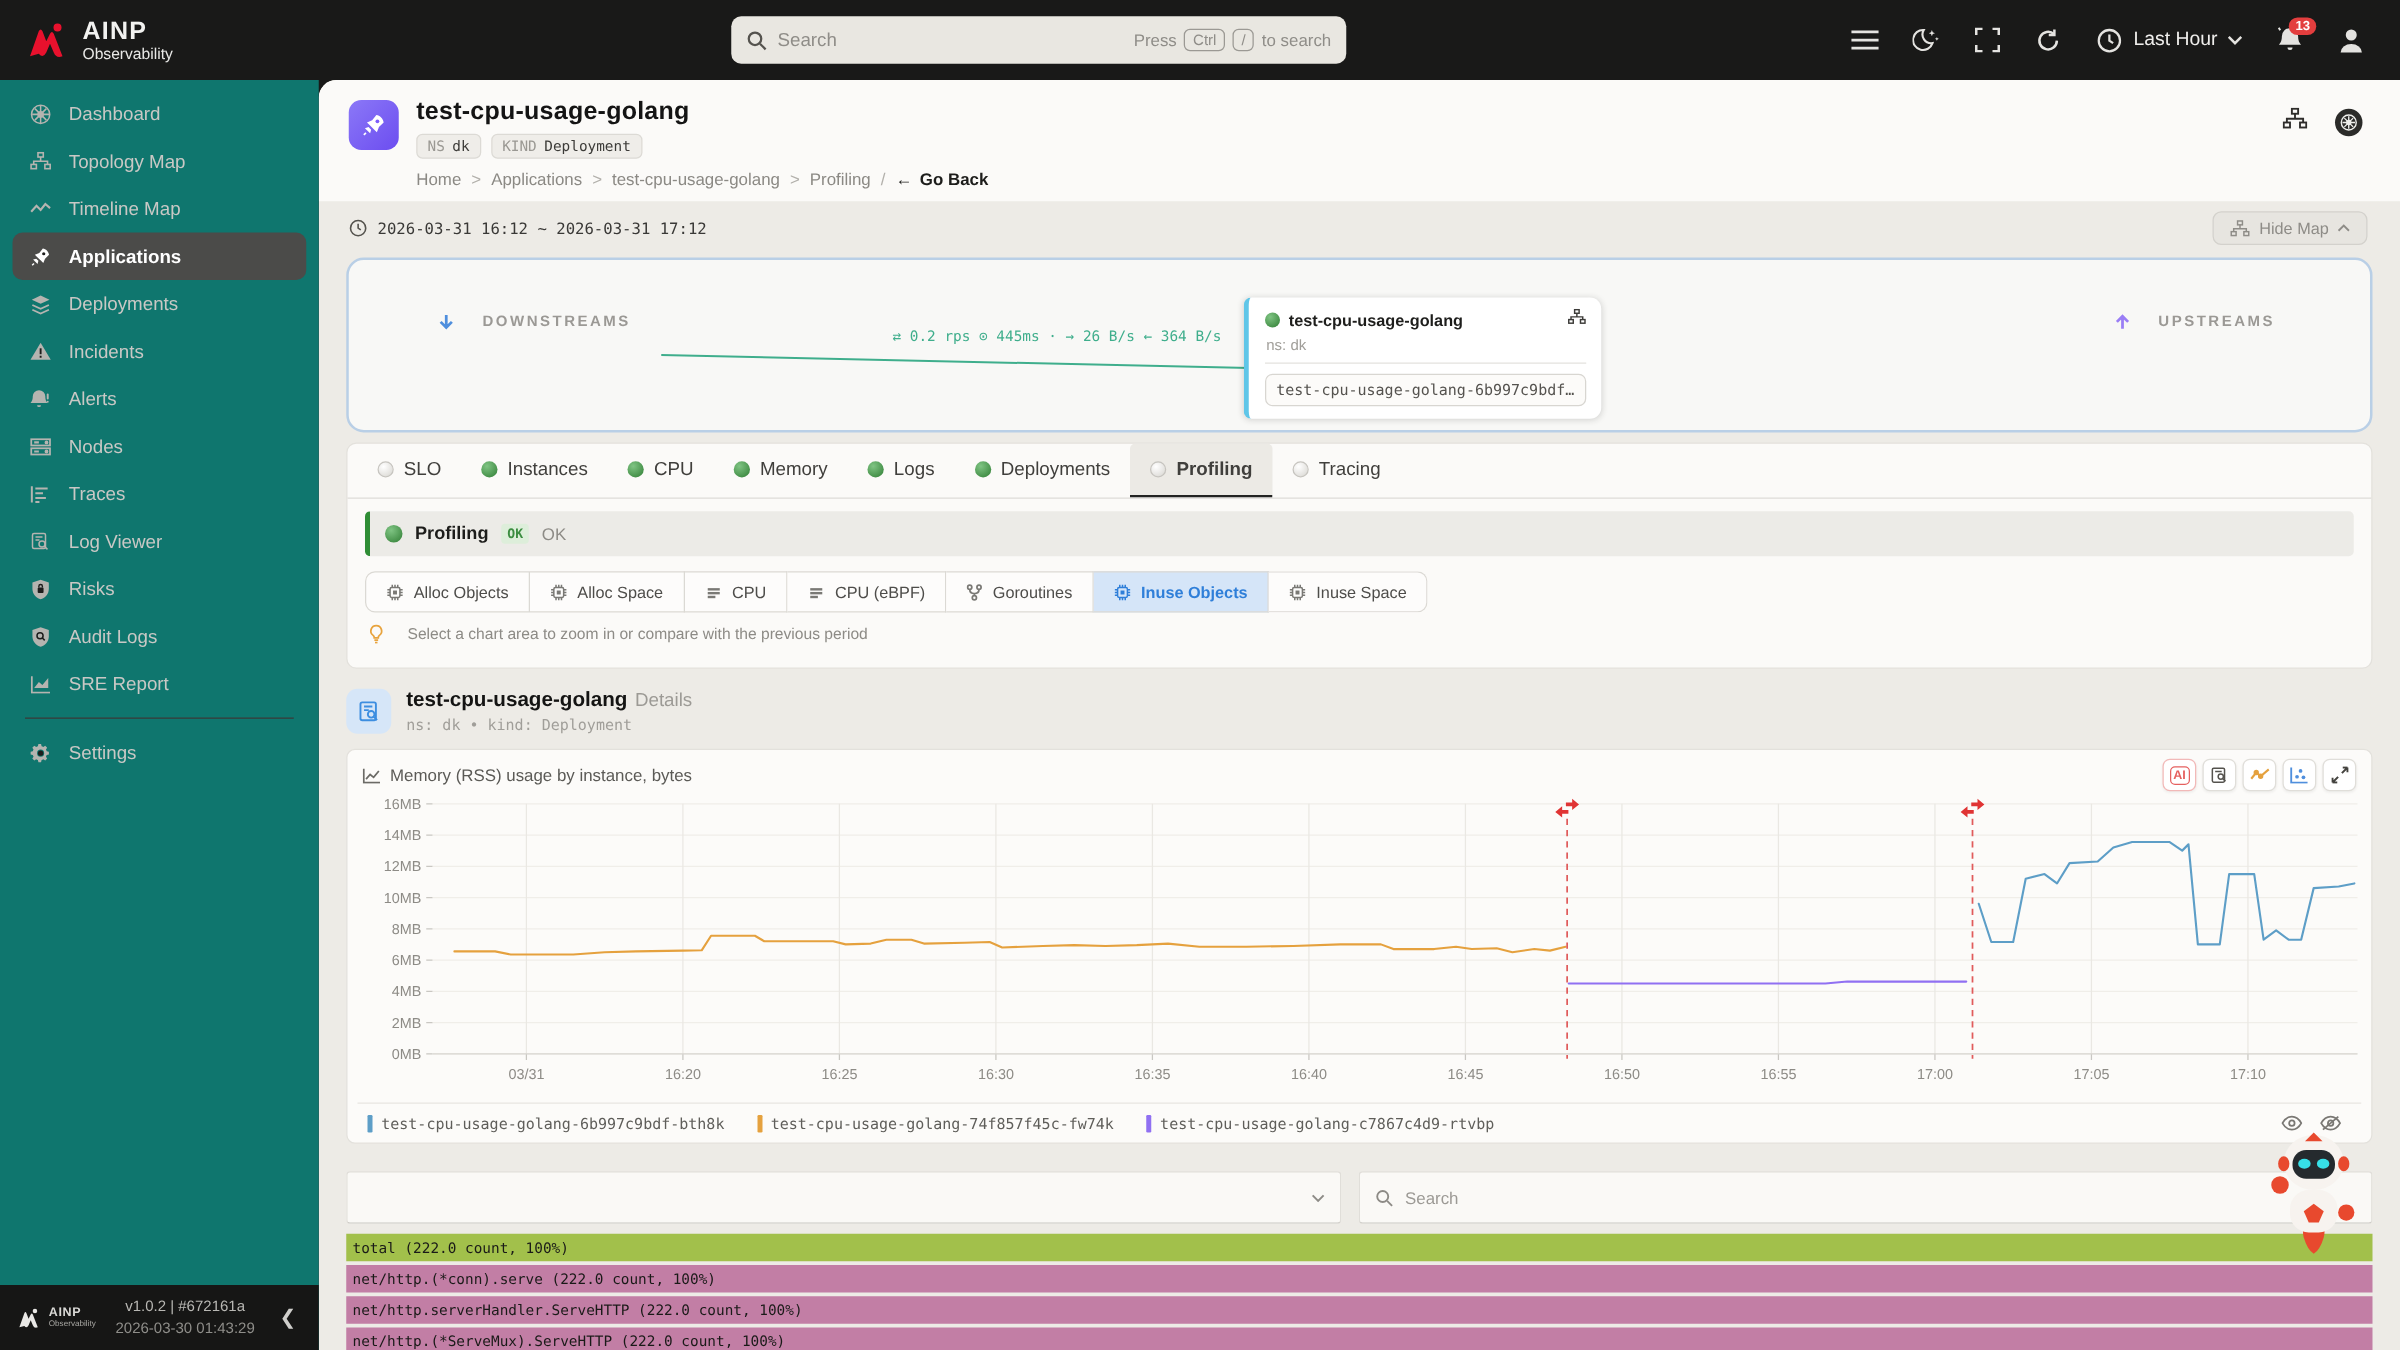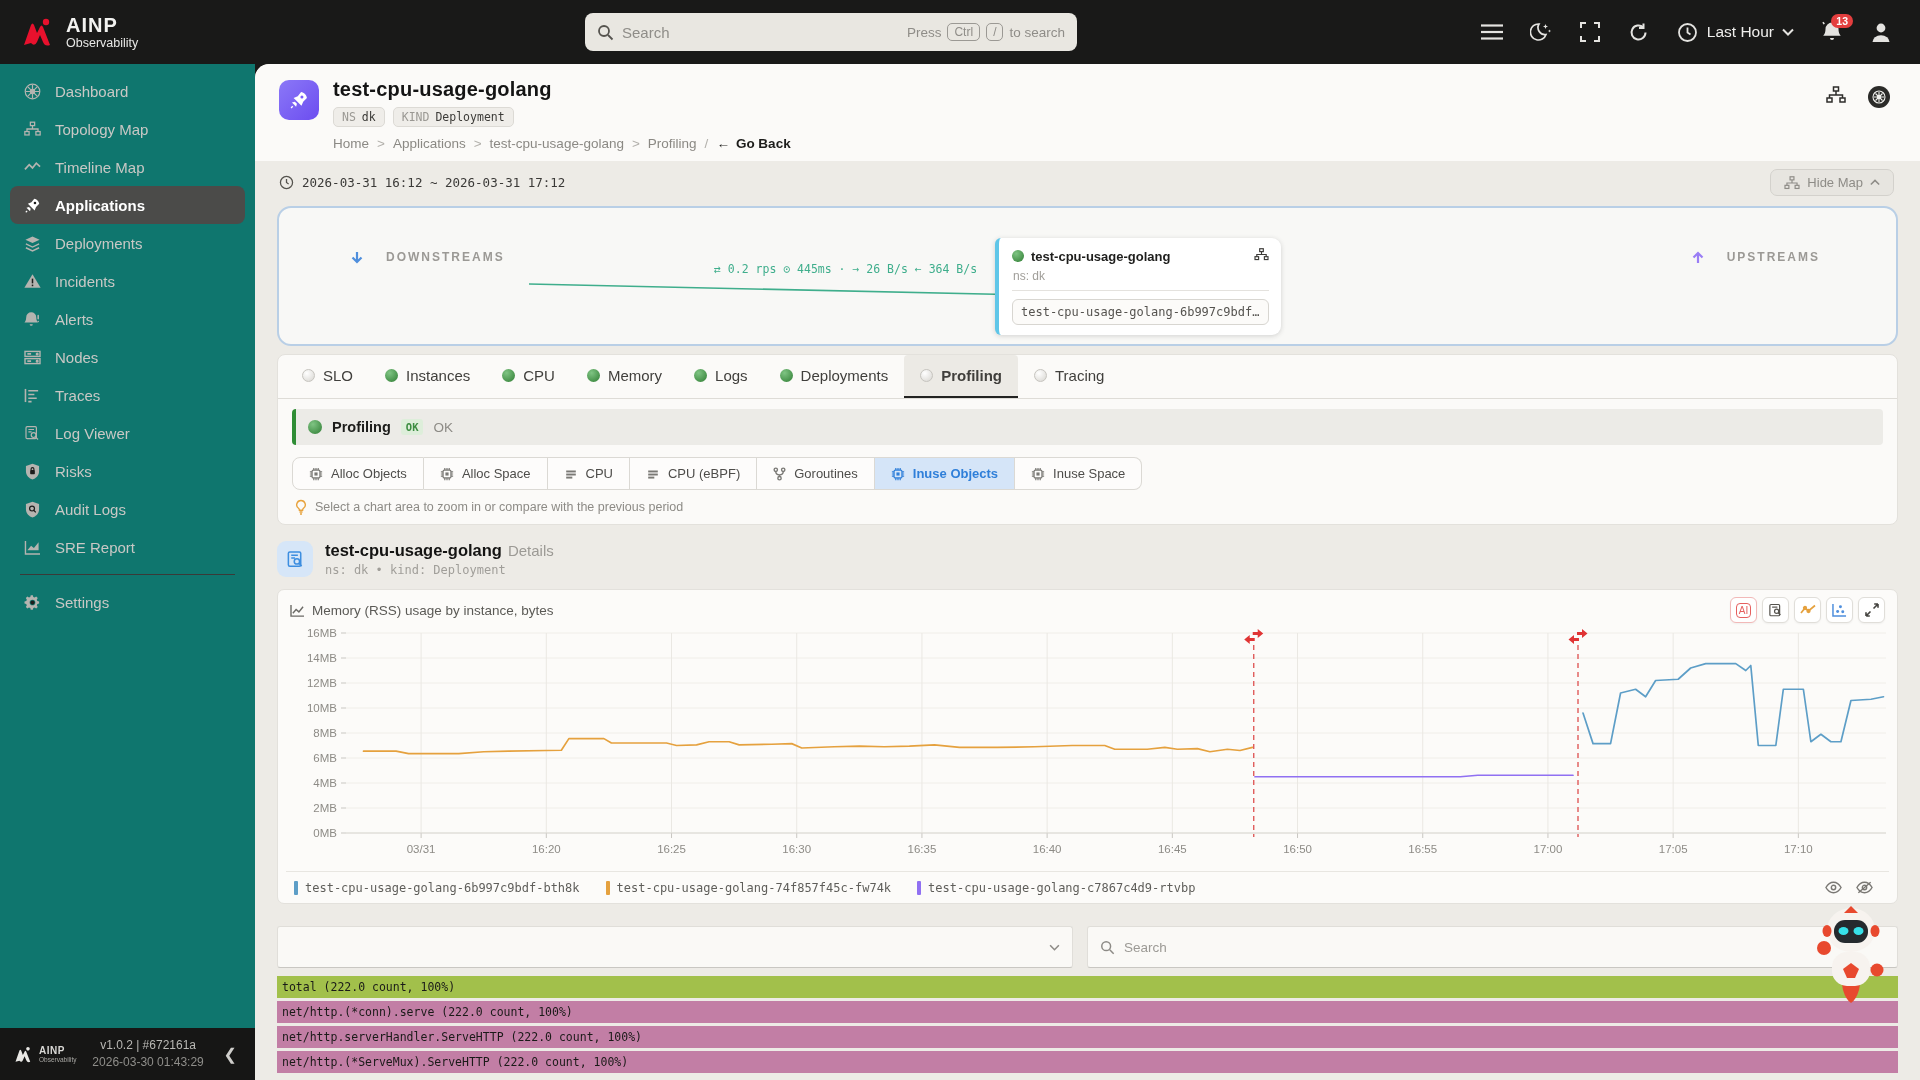--- a/index.html
+++ b/index.html
@@ -115,41 +115,41 @@
               padding:2px 5px; }
   .st-text { color:#8d8b86; font-size:13.5px; }
   .ptype-group { display:inline-flex; margin:12px 14px 0; }
   .ptype { display:flex; align-items:center; gap:8px; background:#fdfcfb; border:1px solid #dbd9d4;
            border-left-width:0; padding:8px 16px; font-size:13px; color:#4e4d4a; cursor:pointer; }
   .ptype:first-child { border-left-width:1px; border-radius:8px 0 0 8px; }
   .ptype:last-child { border-radius:0 8px 8px 0; }
   .ptype .pico { color:#7a7975; display:flex; }
   .ptype.active { background:#d5e5f8; color:#2f7fd9; font-weight:bold; }
   .ptype.active .pico { color:#2f7fd9; }
-  .tip-row { display:flex; align-items:center; gap:7px; margin:9px 16px 9px; font-size:12.5px; color:#8d8b86; }
+  .tip-row { display:flex; align-items:center; gap:18px; margin:9px 16px 19px; font-size:12.5px; color:#8d8b86; }
   .tip-row .bulb { color:#e8a33d; display:flex; }
 
   
   .details { display:flex; gap:12px; align-items:center; margin:16px 22px 0; }
   .det-icon { width:36px; height:36px; border-radius:9px; background:#d6e6f8; color:#3d8ee0;
               display:flex; align-items:center; justify-content:center; }
   .det-title { font-size:16.5px; font-weight:bold; color:#141413; }
   .det-suffix { font-size:15px; color:#9c9a95; font-weight:normal; margin-left:6px; }
   .det-sub { font-size:12px; color:#a09e99; margin-top:3px; }
 
   
   .chart-card { margin:12px 22px 0; background:#fcfbf9; border:1px solid #e3e1dc; border-radius:7px;
                 padding:5px 8px 0; }
   .chart-head { display:flex; align-items:center; height:30px; padding:0 4px; }
   .chart-title { display:flex; align-items:center; gap:7px; font-size:13.5px; color:#5b5a56; }
   .chart-tools { margin-left:auto; display:flex; gap:5px; }
   .ctool { width:27px; height:26px; border:1px solid #e0ded9; background:#fff; border-radius:6px;
            display:flex; align-items:center; justify-content:center; cursor:pointer;
            box-shadow:0 1px 2px rgba(0,0,0,.05); }
-  .ctool.ai { color:#e5605f; border-color:#f2b9b8; font-size:10px; font-weight:normal; }
+  .ctool.ai { color:#e5605f; border-color:#f2b9b8; font-size:10px; font-weight:bold; }
   .ai-box { border:1.4px solid #e5605f; border-radius:4px; padding:0 2px; line-height:13px; }
   .legend-row { border-top:1px solid #e8e6e1; margin-top:2px; display:flex; align-items:center;
                 gap:26px; height:32px; padding:0 8px; }
   .leg-item { display:flex; align-items:center; gap:7px; font-size:12px; color:#5f5e5a; cursor:pointer; }
   .leg-swatch { width:4px; height:14px; border-radius:1px; }
   .leg-icons { margin-left:auto; display:flex; gap:14px; color:#7a7874; padding-right:8px; }
   .leg-icons span { cursor:pointer; display:flex; }
 
   
   .controls { display:flex; gap:14px; margin:22px 22px 0; }

